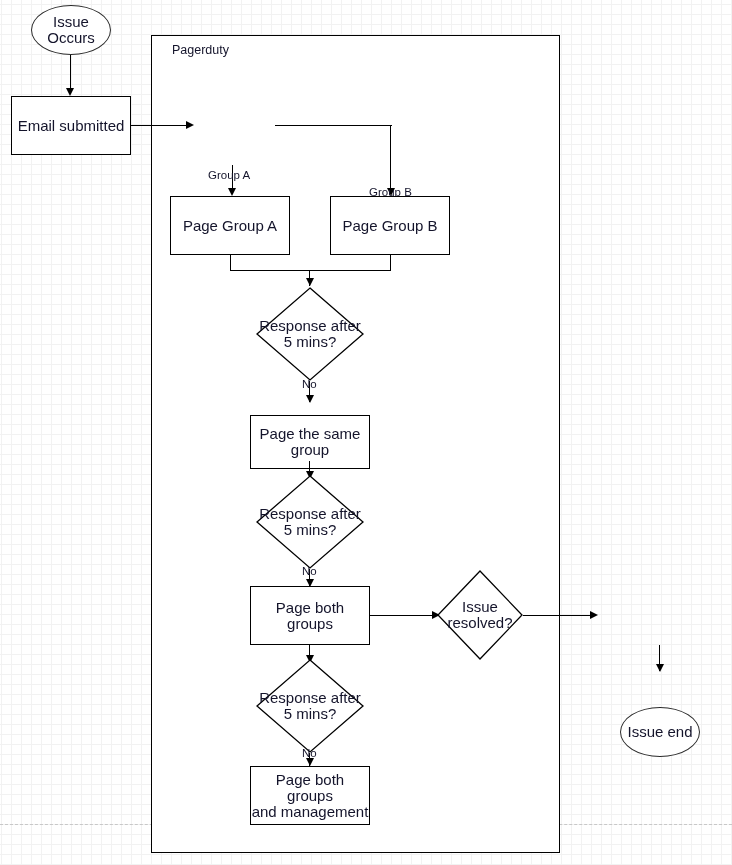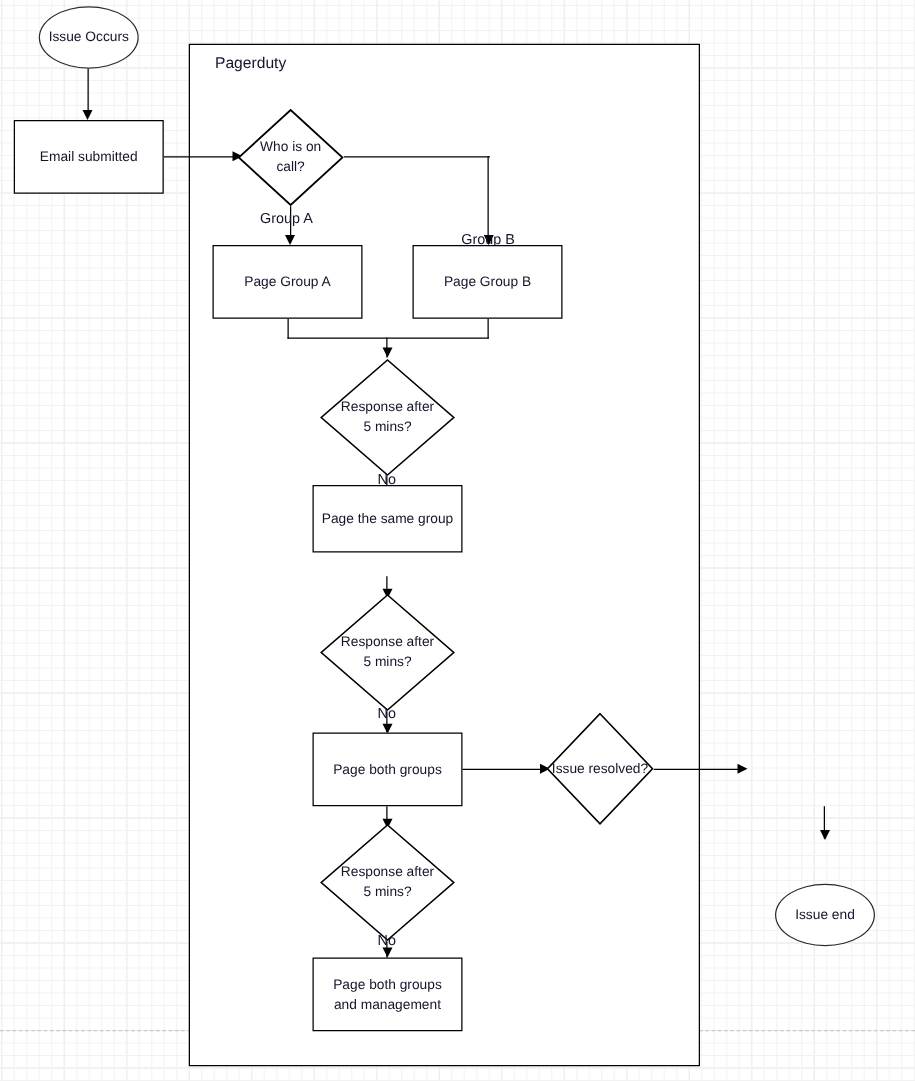--- a/index.html
+++ b/index.html
@@ -43,21 +43,21 @@
     white-space: nowrap;
   }
   
   .node {
     position: absolute;
     box-sizing: border-box;
     display: flex;
     align-items: center;
     justify-content: center;
     text-align: center;
-    font-size: 11px;
+    font-size: 15px;
     line-height: 16px;
     color: #14142b;
     background: #ffffff;
   }
   .rect {
     border: 1.4px solid #000000;
   }
   .ellipse {
     border: 1.2px solid #2b2b2b;
     border-radius: 50%;
@@ -125,27 +125,20 @@
   <div class="ln ln-v" style="left:70px; top:55px; height:34px;"></div>
   <div class="arrow arrow-down" style="left:66px; top:88px;"></div>
 
   <div class="node rect" style="left:11px; top:96px; width:120px; height:59px;">
     <span>Email submitted</span>
   </div>
 
   <div class="ln ln-h" style="left:131px; top:125px; width:57px;"></div>
   <div class="arrow arrow-right" style="left:186px; top:121px;"></div>
 
-  <div class="node diamond" style="left:190px; top:87px; width:85px; height:78px;">
-    <svg class="dia-shape" viewBox="0 0 85 78" preserveAspectRatio="none">
-      <polygon points="42.5,1 84,39 42.5,77 1,39" fill="#ffffff" stroke="#000000" stroke-width="1.4"></polygon>
-    </svg>
-    <span class="dia-text">Who is on
-call?</span>
-  </div>
 
   <div class="ln ln-v" style="left:232px; top:165px; height:29px;"></div>
   <div class="arrow arrow-down" style="left:228px; top:188px;"></div>
   <div class="edge-label" style="left:208px; top:169px;">Group A</div>
 
   <div class="ln ln-h" style="left:275px; top:125px; width:117px;"></div>
   <div class="ln ln-v" style="left:390px; top:125px; height:69px;"></div>
   <div class="arrow arrow-down" style="left:387px; top:188px;"></div>
   <div class="edge-label" style="left:369px; top:163px;margin-top:23px;">Group B</div>
 
@@ -168,21 +161,21 @@
       <polygon points="54,1 107,47 54,93 1,47" fill="#ffffff" stroke="#000000" stroke-width="1.3"></polygon>
     </svg>
     <span class="dia-text">Response after
 5 mins?</span>
   </div>
 
   <div class="ln ln-v" style="left:309px; top:381px; height:21px;"></div>
   <div class="arrow arrow-down" style="left:306px; top:395px;"></div>
   <div class="edge-label" style="left:302px; top:378px;">No</div>
 
-  <div class="node rect" style="left:250px; top:388px; width:120px; height:54px;">
+  <div class="node rect" style="left:250px; top:415px; width:120px; height:54px;">
     <span>Page the same group</span>
   </div>
 
   <div class="ln ln-v" style="left:309px; top:461px; height:19px;"></div>
   <div class="arrow arrow-down" style="left:306px; top:471px;"></div>
 
   <div class="node diamond" style="left:256px; top:475px; width:108px; height:94px;">
     <svg class="dia-shape" viewBox="0 0 108 94" preserveAspectRatio="none">
       <polygon points="54,1 107,47 54,93 1,47" fill="#ffffff" stroke="#000000" stroke-width="1.3"></polygon>
     </svg>

